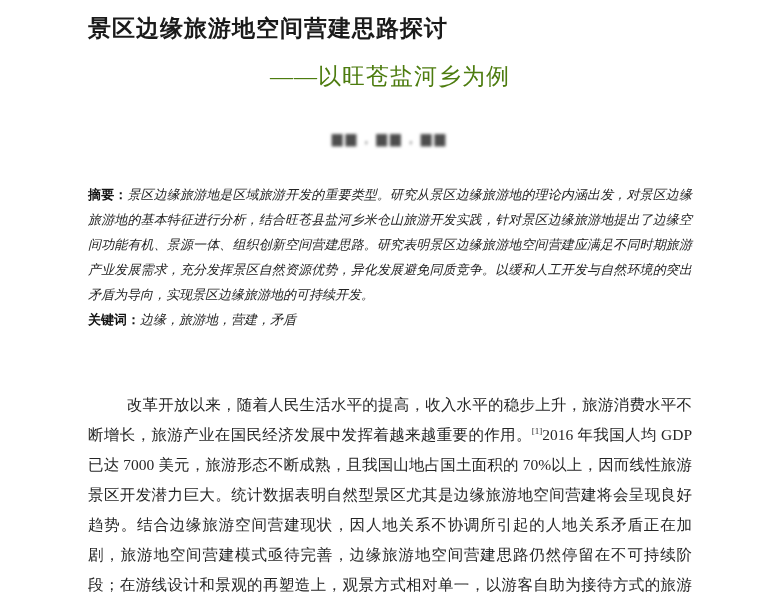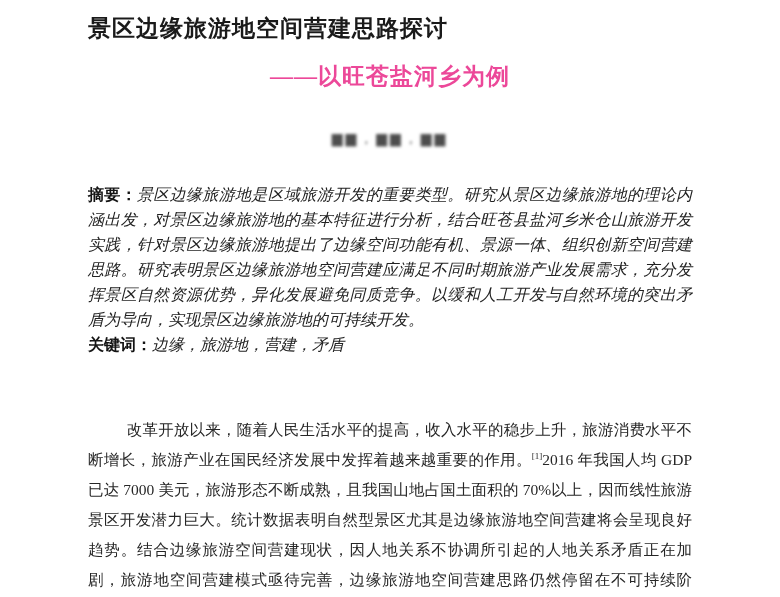--- a/index.html
+++ b/index.html
@@ -22,39 +22,39 @@
     margin: 0;
     font-size: 23px;
     font-weight: 700;
     line-height: 30px;
     color: #1a1a1a;
     letter-spacing: 1px;
   }
   .paper-subtitle {
     margin: 18px 0 0 0;
     font-size: 23px;
-    font-weight: 700;
+    font-weight: 400;
     line-height: 30px;
     text-align: center;
-    color: #ec4899;
+    color: #4d7c0f;
     letter-spacing: 1px;
   }
   .authors {
     margin-top: 36px;
     height: 22px;
     line-height: 22px;
     text-align: center;
     font-size: 14px;
     color: #4d4d4d;
     letter-spacing: 3px;
     filter: blur(1.6px);
   }
   .frontmatter {
     margin-top: 32px;
-    font-size: 16px;
+    font-size: 13px;
     line-height: 25px;
     text-align: justify;
     text-justify: inter-ideograph;
     color: #222222;
   }
   .frontmatter p {
     margin: 0;
   }
   .kai {
     font-style: italic;

